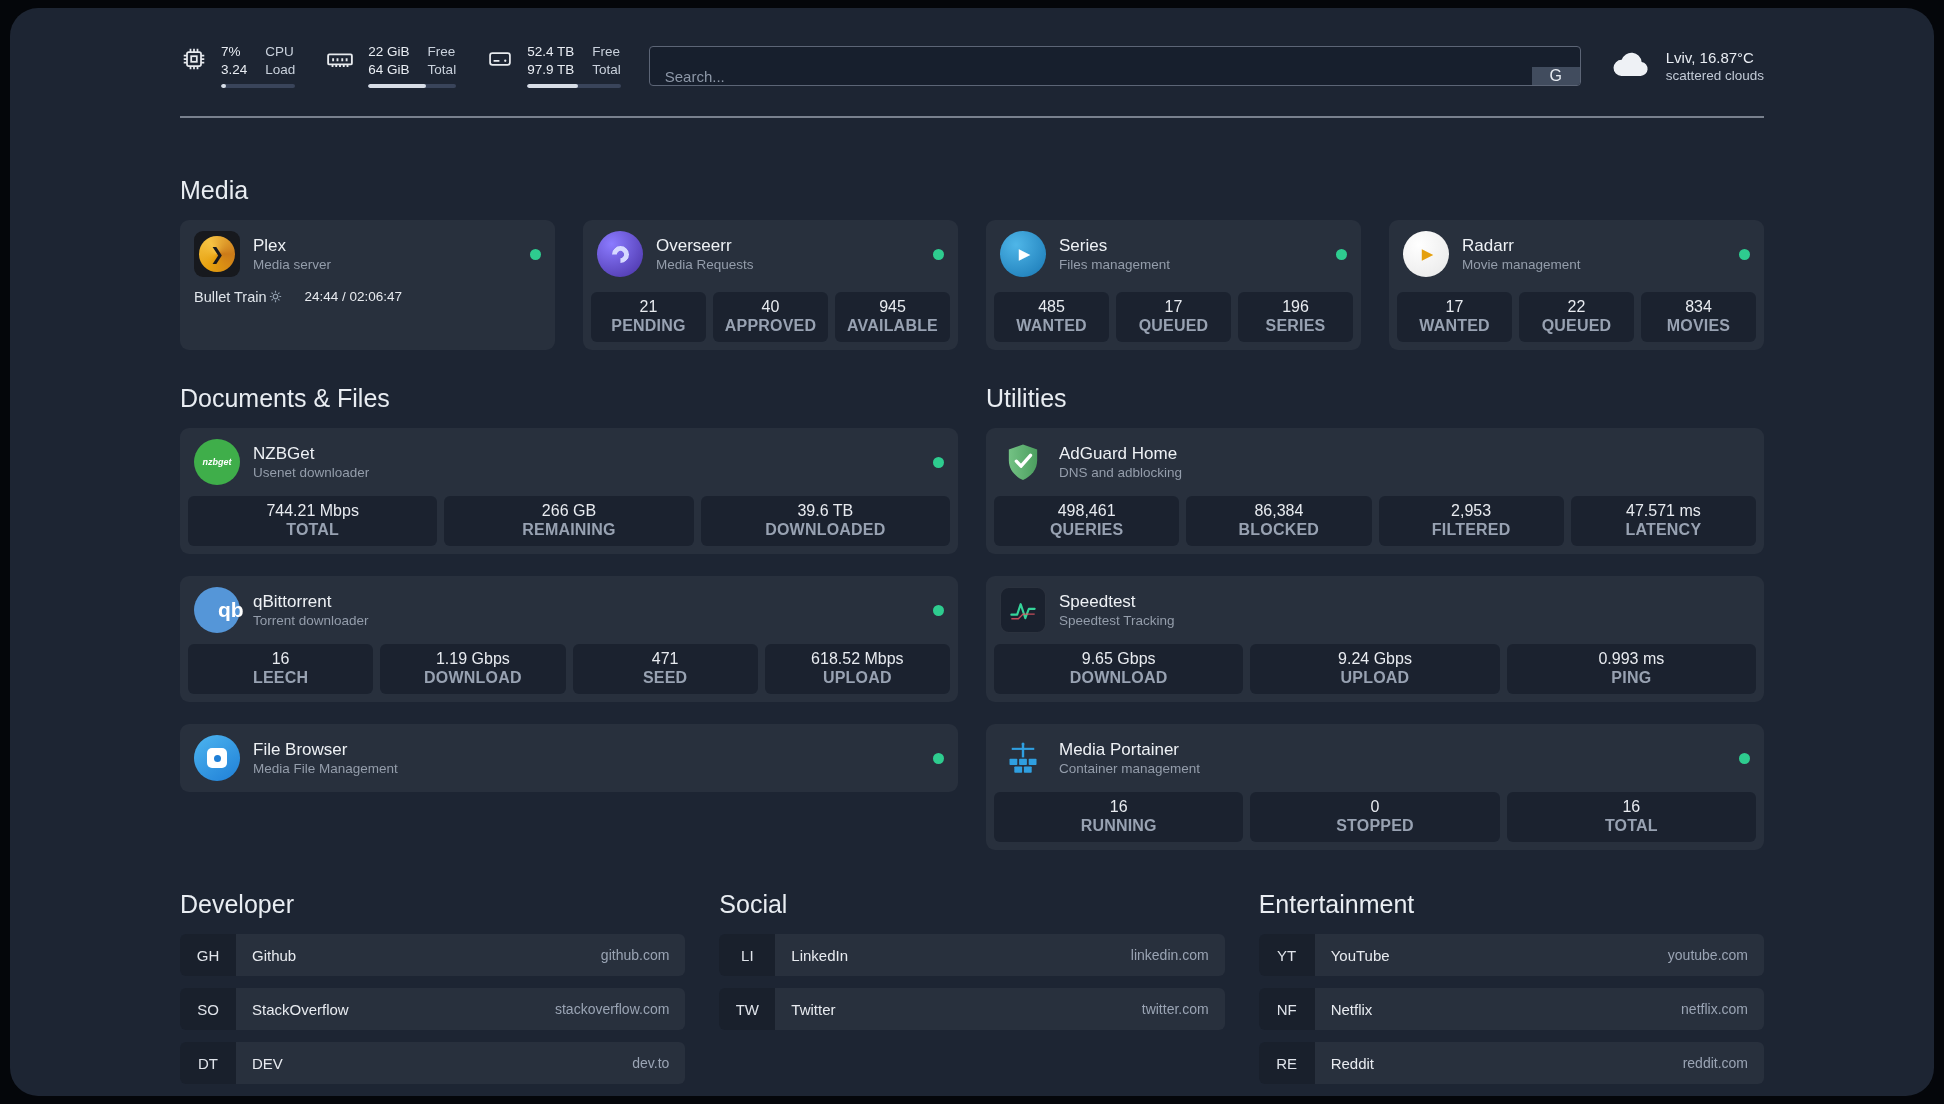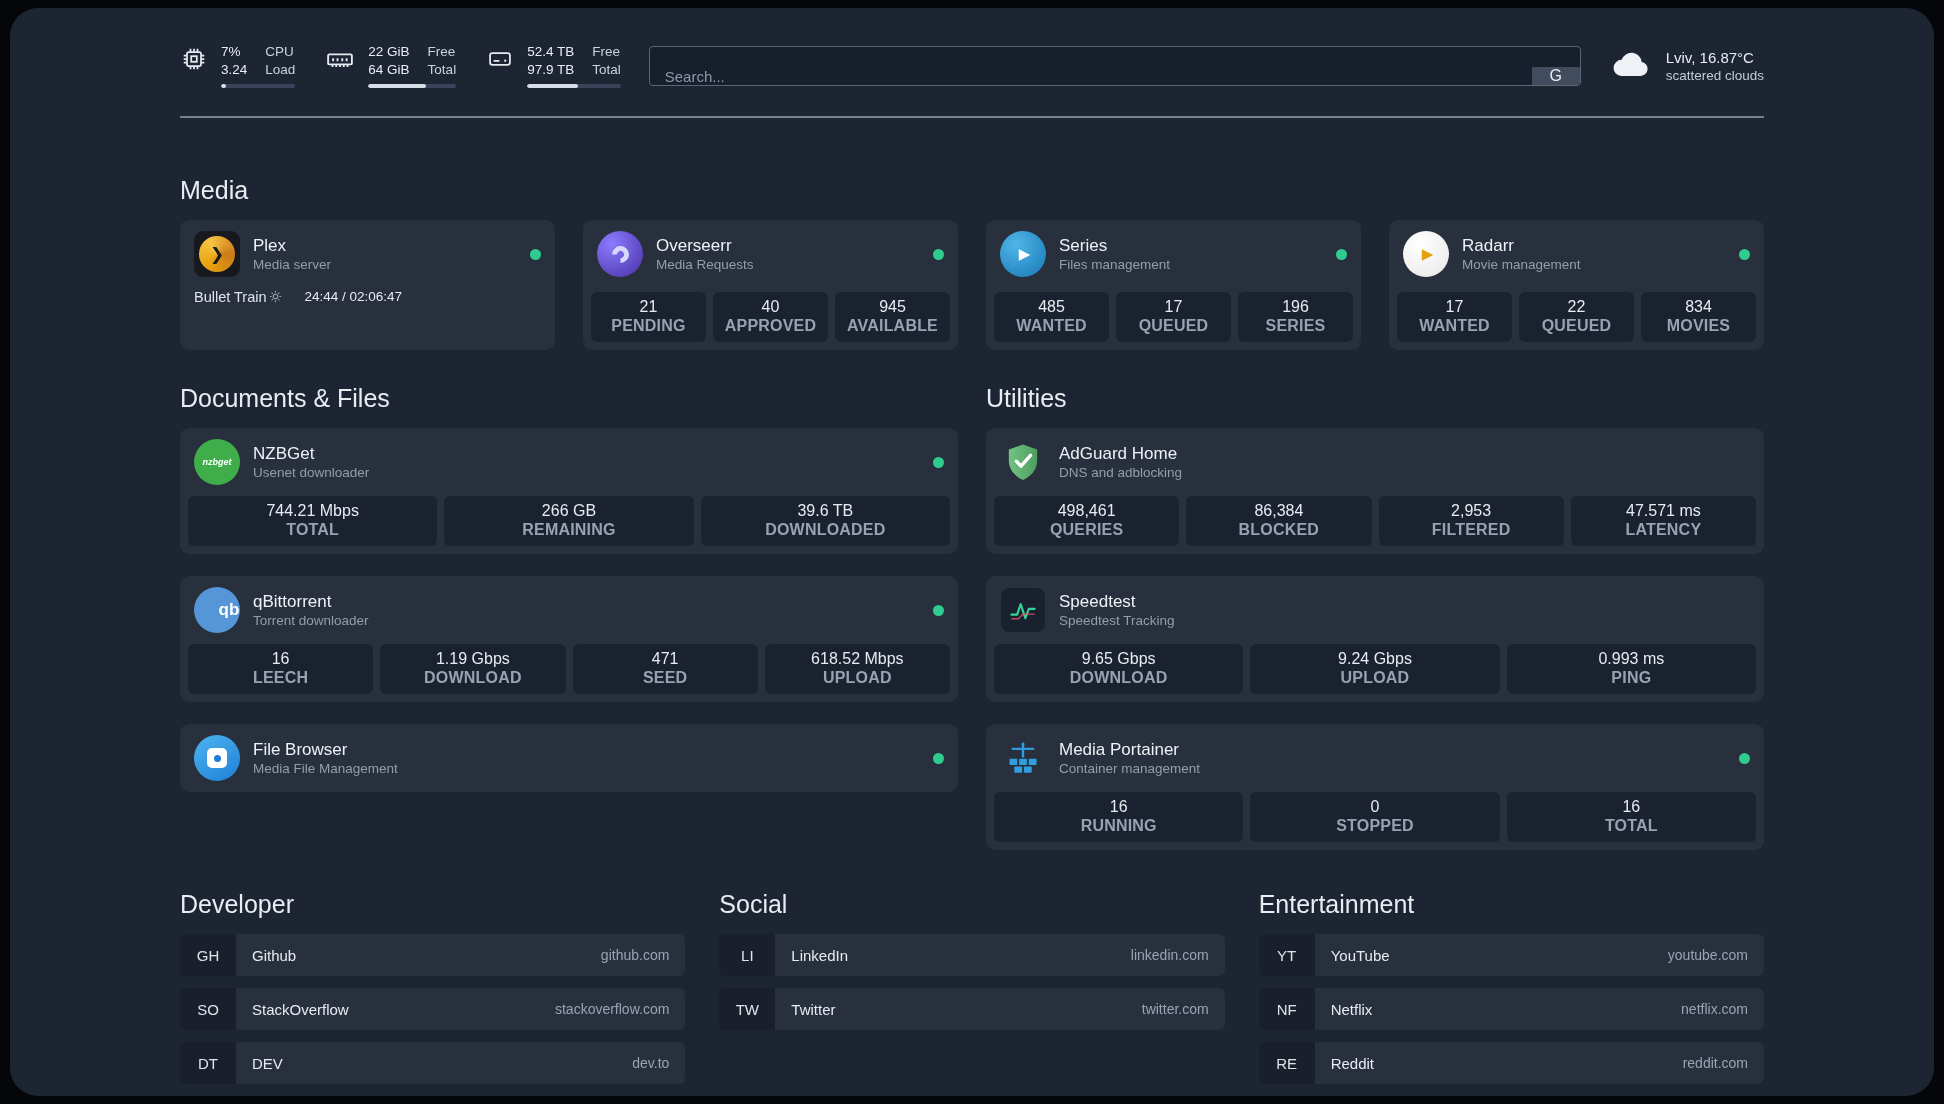--- a/index.html
+++ b/index.html
@@ -84,21 +84,21 @@
     width: 17px; height: 17px; border-radius: 50%;
     border: 5px solid #d6d9ff; border-left-color: transparent; transform: rotate(-45deg);
   }
   .icon-sonarr { border-radius: 50%; background: radial-gradient(circle at 35% 30%, #4fb6e8, #1877b4); }
   .icon-sonarr .play { color: #fff; font-size: 15px; margin-left: 3px; }
   .icon-radarr { border-radius: 50%; background: radial-gradient(circle at 35% 30%, #ffffff, #e7e7e7); }
   .icon-radarr .play { color: #e5a00d; font-size: 15px; margin-left: 3px; }
   .icon-nzbget { border-radius: 50%; background: #3fae4a; }
   .nzb-text { color: #fff; font-size: 9px; font-weight: 700; font-style: italic; }
   .icon-qb { border-radius: 50%; background: #5596d8; }
-  .qb-text { color: #fff; font-size: 17px; font-weight: 700; margin-left: 24px; }
+  .qb-text { color: #fff; font-size: 21px; font-weight: 700; margin-left: 24px; }
   .icon-fb { border-radius: 50%; background: linear-gradient(145deg, #4db5f0, #1f7fd6); }
   .fb-inner { width: 20px; height: 20px; background: #fff; border-radius: 5px; position: relative; }
   .fb-dot { position: absolute; width: 7px; height: 7px; border-radius: 50%; background: #1f7fd6; left: 6.5px; top: 6.5px; }
   .icon-speedtest { background: #1a212e; border: 1px solid rgba(255,255,255,.08); }
 
   
   .plex-body { padding: 0 14px 12px; display: flex; gap: 9px; }
   .np-row { display: flex; align-items: center; justify-content: space-between; }
   .np-title { font-size: 14.5px; color: #dfe4ea; }
   .gear { color: #93a0b0; cursor: pointer; display: grid; place-items: center; }

